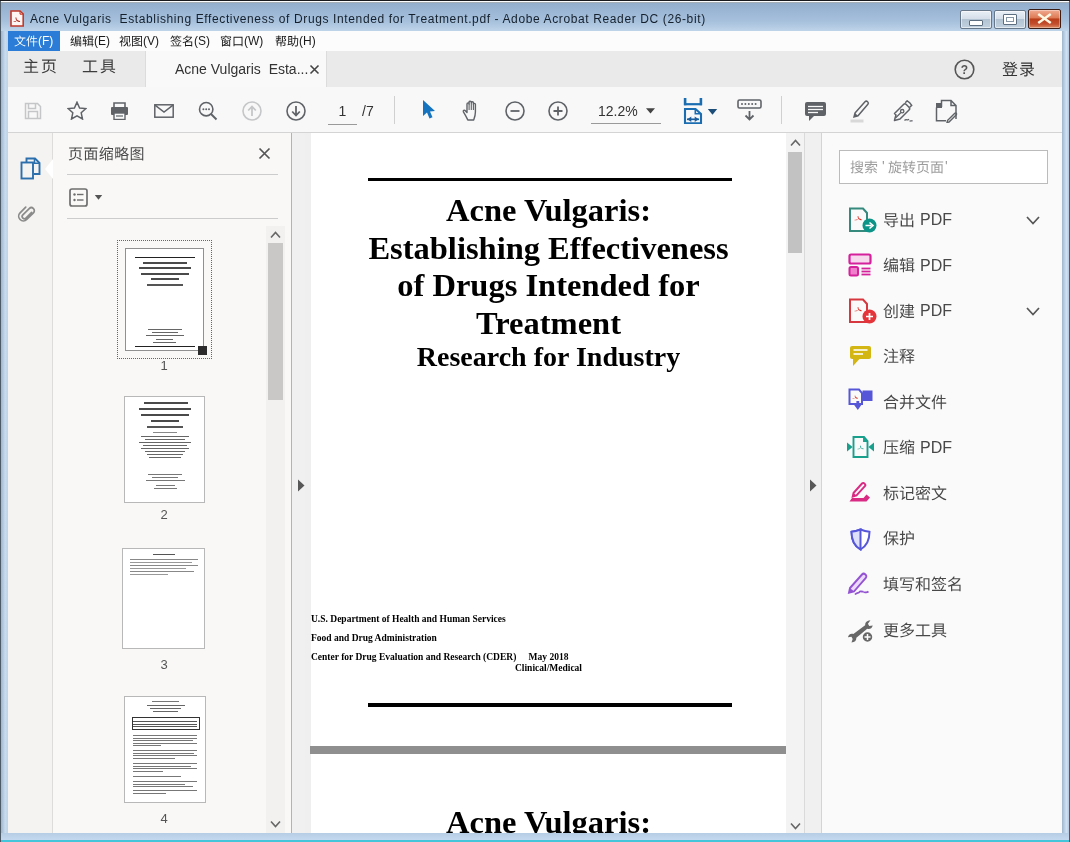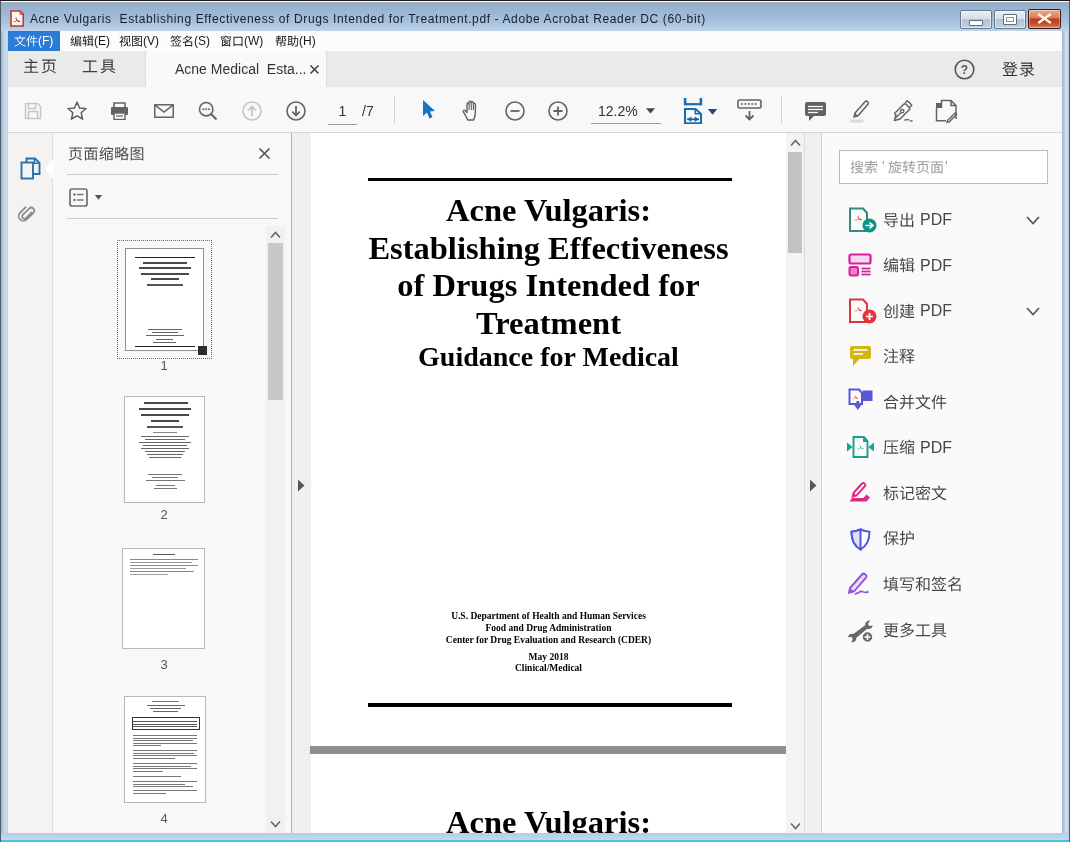--- a/index.html
+++ b/index.html
@@ -58,21 +58,21 @@
   </svg>
 <div class="a" style="left:0;top:0;width:1070px;height:1px;background:#17191d"></div>
 <div class="a" style="left:0;top:1px;width:1070px;height:1px;background:#fcfdfe"></div>
 <div class="a" style="left:0;top:2px;width:1070px;height:1px;background:#a5adb5"></div>
 <div class="a" style="left:0;top:3px;width:1070px;height:28px;background:linear-gradient(#93aecd 0%,#9db8d6 35%,#a6c0dc 65%,#bed4e9 100%)"></div>
 <svg class="ic" style="left:9px;top:10px" width="16" height="17" viewBox="0 0 16 17">
 <path d="M2 1 h9 l3.2 3.2 V16 H2 Z" fill="#fdf6f4" stroke="#c0392b" stroke-width="1.6"></path>
 <path d="M11 1 l3.2 3.2 h-3.2 Z" fill="#e8b0a6" stroke="#c0392b" stroke-width="1"></path>
 <path d="M4 11.5 c1.4 .5 2.7 .5 3.5 -.6 c-1.1 -2.3 -1.3 -3.6 -.6 -3.7 c.7 -.1 .7 1.6 .9 2.4 c.9 .9 2.4 1 3.1 1.4 c.6 .5 -.1 1.2 -1 .9 c-.8 -.2 -1.8 -.8 -2.4 -1.2 c-1 .2 -2 .5 -3.5 .8 Z" fill="#b03226"></path>
 </svg>
-<div class="a" style="left:30px;top:11px;width:720px;height:16px;font-size:12px;letter-spacing:.62px;line-height:16px;color:#15202c;white-space:pre">Acne Vulgaris  Establishing Effectiveness of Drugs Intended for Treatment.pdf - Adobe Acrobat Reader DC (60-bit)</div>
+<div class="a" style="left:30px;top:11px;width:720px;height:16px;font-size:12px;letter-spacing:.62px;line-height:16px;color:#15202c;white-space:pre">Acne Vulgaris  Establishing Effectiveness of Drugs Intended for Treatment.pdf - Adobe Acrobat Reader DC (26-bit)</div>
 <div class="a" style="left:960px;top:10px;width:30px;height:17px;border:1px solid #67788a;border-radius:2px;background:linear-gradient(#e9eff6 0%,#d4dee9 47%,#b2c3d3 50%,#c2d1df 100%);box-shadow:inset 0 0 0 1px rgba(255,255,255,.55)">
     <div class="a" style="left:8px;top:9px;width:12px;height:4px;background:#fff;border:1px solid #5d6e80;border-radius:1px"></div>
   </div>
 <div class="a" style="left:994px;top:10px;width:30px;height:17px;border:1px solid #67788a;border-radius:2px;background:linear-gradient(#e9eff6 0%,#d4dee9 47%,#b2c3d3 50%,#c2d1df 100%);box-shadow:inset 0 0 0 1px rgba(255,255,255,.55)">
     <div class="a" style="left:8px;top:3px;width:12px;height:9px;border:1px solid #5d6e80;border-radius:1px;background:#fff">
       <div class="a" style="left:2px;top:2px;width:6px;height:3px;background:#fff;border:1px solid #8696a7"></div>
     </div>
   </div>
 <div class="a" style="left:1028px;top:9px;width:31px;height:18px;border:1px solid #3b1f16;border-radius:2px;background:linear-gradient(#f0ab92 0%,#dd7a55 44%,#b93d18 50%,#c24f2e 78%,#dd8a60 100%);box-shadow:inset 0 0 0 1px rgba(255,255,255,.35)">
     <svg class="ic" style="left:8px;top:2px" width="15" height="13" viewBox="0 0 15 13">
@@ -114,21 +114,21 @@
 <div class="a" style="left:1px;top:51px;width:1069px;height:36px;background:#eaeaea"></div>
 <svg class="ck" style="left:23px;top:58px;width:33.92px;height:16px;color:#3c3c3c;" viewBox="0 0 2120 1000">
     <use href="#u4e3b" x="0"></use>
     <use href="#u9875" x="1120"></use>
   </svg>
 <svg class="ck" style="left:82px;top:58px;width:33.92px;height:16px;color:#3c3c3c;" viewBox="0 0 2120 1000">
     <use href="#u5de5" x="0"></use>
     <use href="#u5177" x="1120"></use>
   </svg>
 <div class="a" style="left:145px;top:51px;width:180px;height:36px;background:#f9f9f9;border-left:1px solid #dcdcdc;border-right:1px solid #dcdcdc"></div>
-<div class="a" style="left:175px;top:61px;width:130px;height:17px;font-size:14px;line-height:17px;color:#333;white-space:pre">Acne Medical  Esta...</div>
+<div class="a" style="left:175px;top:61px;width:130px;height:17px;font-size:14px;line-height:17px;color:#333;white-space:pre">Acne Vulgaris  Esta...</div>
 <svg class="ic" style="left:308.5px;top:64px" width="11" height="11" viewBox="0 0 11 11">
     <path d="M1.5 1.5 L9.5 9.5 M9.5 1.5 L1.5 9.5" stroke="#444" stroke-width="1.6"></path>
   </svg>
 <svg class="ic" style="left:954px;top:59px" width="21" height="21" viewBox="0 0 21 21">
     <circle cx="10.5" cy="10.5" r="9.3" fill="none" stroke="#555" stroke-width="1.6"></circle>
     <text x="10.5" y="15" font-size="12" font-weight="bold" text-anchor="middle" fill="#555" font-family="Liberation Sans">?</text>
   </svg>
 <svg class="ck" style="left:1002px;top:61px;width:32.96px;height:16px;color:#333;" viewBox="0 0 2060 1000">
     <use href="#u767b" x="0"></use>
     <use href="#u5f55" x="1060"></use>
@@ -371,22 +371,22 @@
     <path d="M1 1.5 L5.5 6.5 L10 1.5" fill="none" stroke="#666" stroke-width="1.6"></path>
   </svg>
 <div class="a" style="left:292px;top:133px;width:14px;height:700px;background:#f0f0f0;border-right:1px solid #e0e0e0;box-sizing:border-box"></div>
 <svg class="ic" style="left:297px;top:479px" width="8" height="13" viewBox="0 0 8 13">
     <path d="M1 .5 L7.5 6.5 L1 12.5 Z" fill="#575757"></path>
   </svg>
 <div class="a" style="left:305px;top:133px;width:481px;height:700px;background:#efefef"></div>
 <div class="a" style="left:311px;top:133px;width:475px;height:613px;background:#fff"></div>
 <div class="a" style="left:368px;top:178px;width:364px;height:3px;background:#000"></div>
 <div class="a" style="left:311px;top:192.3px;width:475px;font-family:'Liberation Serif',serif;font-weight:bold;color:#000;text-align:center;font-size:32.5px;line-height:37.5px">Acne Vulgaris:<br>Establishing Effectiveness<br>of Drugs Intended for<br>Treatment</div>
-<div class="a" style="left:311px;top:340.5px;width:475px;font-family:'Liberation Serif',serif;font-weight:bold;color:#000;text-align:center;font-size:28px;line-height:31px">Guidance for Medical</div>
-<div class="a" style="left:311px;top:609.8px;width:475px;font-family:'Liberation Serif',serif;font-weight:bold;color:#000;text-align:center;font-size:9.5px;line-height:12px">U.S. Department of Health and Human Services<br>Food and Drug Administration<br>Center for Drug Evaluation and Research (CDER)</div>
+<div class="a" style="left:311px;top:340.5px;width:475px;font-family:'Liberation Serif',serif;font-weight:bold;color:#000;text-align:center;font-size:28px;line-height:31px">Research for Industry</div>
+<div class="a" style="left:311px;top:609.8px;width:475px;font-family:'Liberation Serif',serif;font-weight:bold;color:#000;text-align:left;font-size:9.5px;line-height:19px">U.S. Department of Health and Human Services<br>Food and Drug Administration<br>Center for Drug Evaluation and Research (CDER)</div>
 <div class="a" style="left:311px;top:652.3px;width:475px;font-family:'Liberation Serif',serif;font-weight:bold;color:#000;text-align:center;font-size:9.5px;line-height:11px">May 2018<br>Clinical/Medical</div>
 <div class="a" style="left:368px;top:703px;width:364px;height:3.5px;background:#000"></div>
 <div class="a" style="left:310px;top:746px;width:476px;height:8px;background:#8f8f8f"></div>
 <div class="a" style="left:311px;top:754px;width:475px;height:79px;background:#fff;overflow:hidden">
     <div class="a" style="left:0;top:49.8px;width:475px;font-family:'Liberation Serif',serif;font-weight:bold;color:#000;text-align:center;font-size:32.5px;line-height:37.5px">Acne Vulgaris:</div>
   </div>
 <div class="a" style="left:786px;top:133px;width:18px;height:700px;background:#f3f3f3"></div>
 <svg class="ic" style="left:790px;top:139px" width="11" height="8" viewBox="0 0 11 8">
     <path d="M1 6.5 L5.5 1.5 L10 6.5" fill="none" stroke="#666" stroke-width="1.6"></path>
   </svg>

